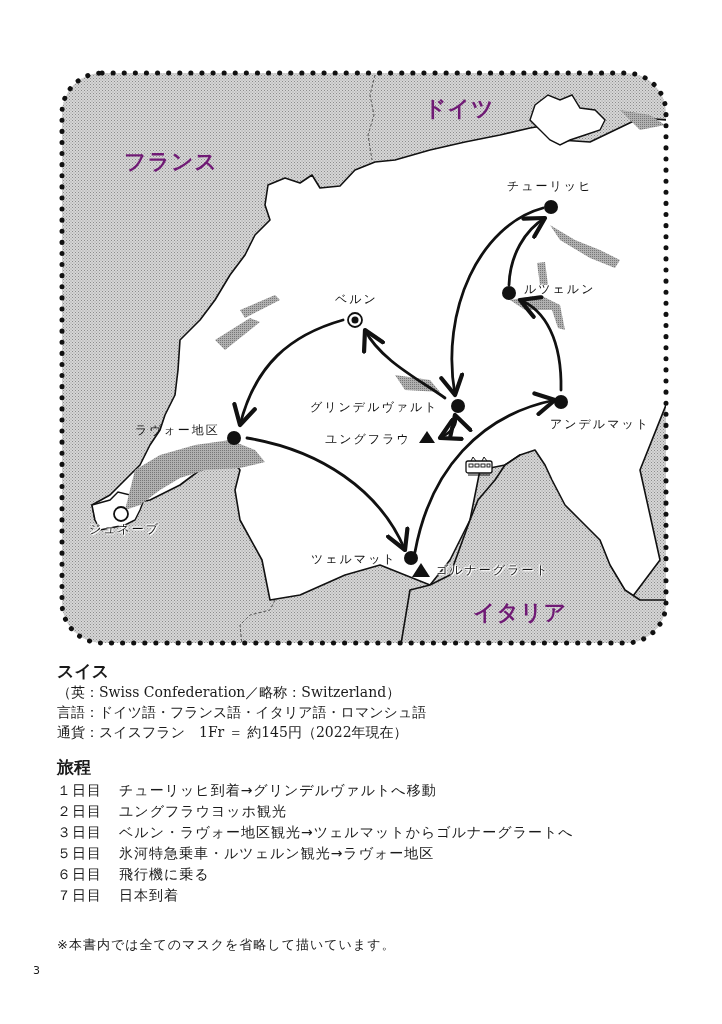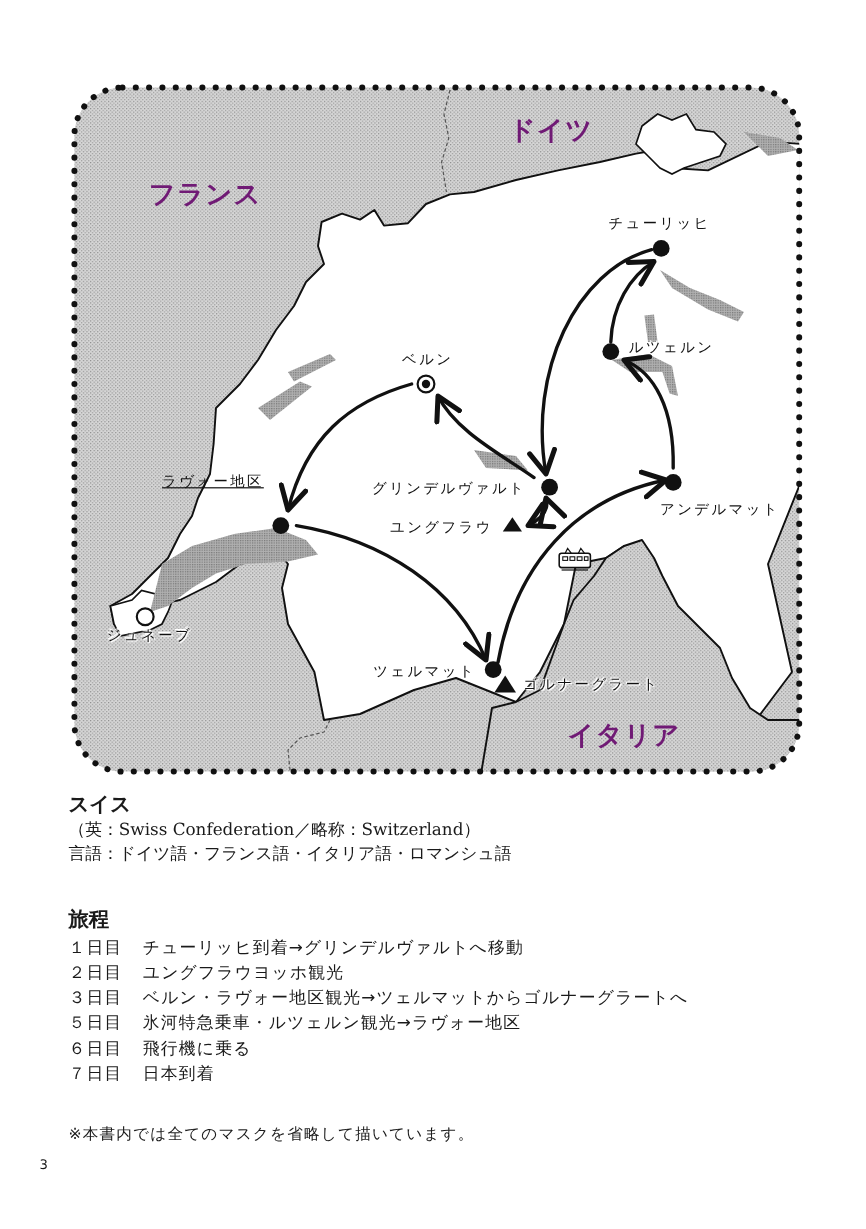--- a/index.html
+++ b/index.html
@@ -121,30 +121,31 @@
   <div class="country" style="left:424px;top:94px;">ドイツ</div>
   <div class="country" style="left:473px;top:598px;">イタリア</div>
 
   
   <div class="maplabel" style="left:507px;top:178px;">チューリッヒ</div>
   <div class="maplabel halo" style="left:524px;top:281px;">ルツェルン</div>
   <div class="maplabel" style="left:335px;top:291px;">ベルン</div>
   <div class="maplabel" style="left:310px;top:399px;">グリンデルヴァルト</div>
   <div class="maplabel" style="left:325px;top:431px;">ユングフラウ</div>
   <div class="maplabel" style="left:550px;top:416px;">アンデルマット</div>
-  <div class="maplabel" style="left:135px;top:393px;text-decoration:underline;">ラヴォー地区</div>
+  <div class="maplabel" style="left:135px;top:422px;">ラヴォー地区</div>
   <div class="maplabel halo" style="left:89px;top:481px;margin-top:40px;">ジュネーブ</div>
   <div class="maplabel" style="left:311px;top:551px;">ツェルマット</div>
   <div class="maplabel halo" style="left:436px;top:562px;">ゴルナーグラート</div>
 </div>
 
 <div id="info">
   <p class="h">スイス</p>
   <div class="line">（英：Swiss Confederation／略称：Switzerland）</div>
   <div class="line">言語：ドイツ語・フランス語・イタリア語・ロマンシュ語</div>
+  <div class="line">通貨：スイスフラン　1Fr ＝ 約145円（2022年現在）</div>
 </div>
 
 <p class="h" id="itin-title">旅程</p>
 <div id="itin">
   <div class="row">
       <span class="day">１日目</span>
       <span class="desc">チューリッヒ到着→グリンデルヴァルトへ移動</span>
     </div>
   <div class="row">
       <span class="day">２日目</span>

